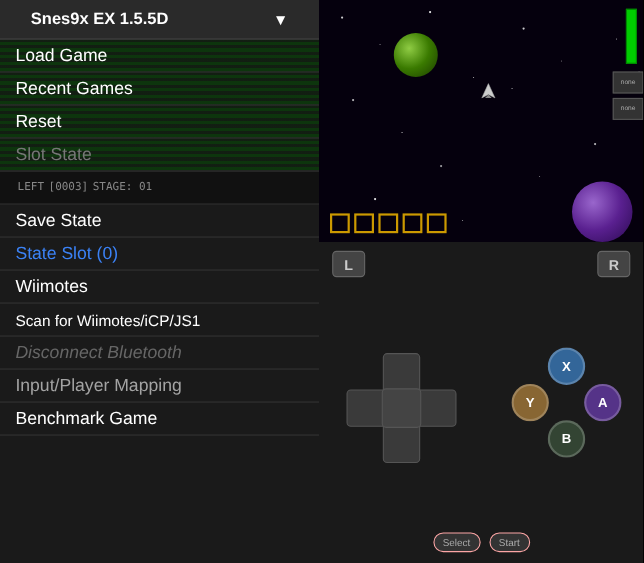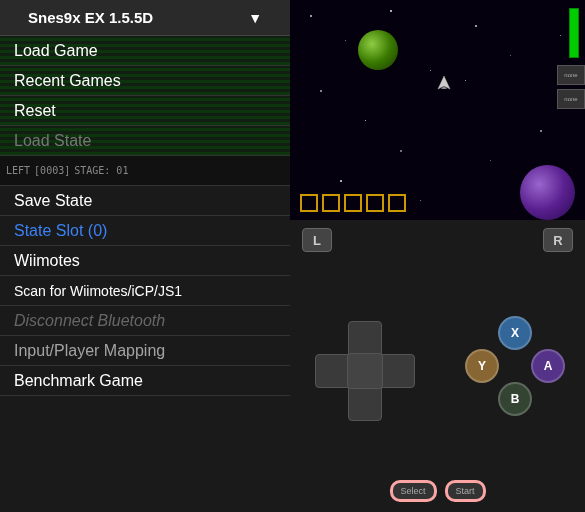--- a/index.html
+++ b/index.html
@@ -75,21 +75,21 @@
         rgba(0,40,0,0.3) 3px,
         rgba(0,40,0,0.3) 6px
       );
     }
 
     .game-hud {
       height: 30px;
       background: #111;
       display: flex;
       align-items: center;
-      padding: 0 6px;
+      padding: 0 16px;
       font-size: 10px;
       color: #888;
       font-family: monospace;
       border-bottom: 1px solid #333;
     }
 
     
     .game-panel {
       width: 295px;
       height: 512px;
@@ -327,21 +327,21 @@
       display: flex;
       gap: 8px;
     }
 
     .ss-btn {
       background: #333;
       border-radius: 10px;
       padding: 3px 8px;
       font-size: 9px;
       color: #aaa;
-      border: 3px solid #fca5a5;
+      border: 1px solid #fca5a5;
     }
   </style>
 </head>
 <body>
 
 <div class="menu-panel">
   <div class="menu-header">
     <span class="menu-header-title">Snes9x EX 1.5.5D</span>
     <span class="menu-header-arrow">▼</span>
   </div>
@@ -354,21 +354,21 @@
 
     <div class="menu-item game-item">
       <span class="menu-item-text normal" style="color:#fff;">Recent Games</span>
     </div>
 
     <div class="menu-item game-item">
       <span class="menu-item-text normal" style="color:#fff;">Reset</span>
     </div>
 
     <div class="menu-item game-item">
-      <span class="menu-item-text" style="color:#777;">Load State</span>
+      <span class="menu-item-text" style="color:#777;">Slot State</span>
     </div>
 
     <div class="game-hud">
       <span>LEFT</span>
       <span style="margin-left:4px;">[0003]</span>
       <span style="margin-left:4px;text-align:right;">STAGE: 01</span>
     </div>
 
     <div class="menu-item normal">
       <span class="menu-item-text" style="color:#fff;">Save State</span>

